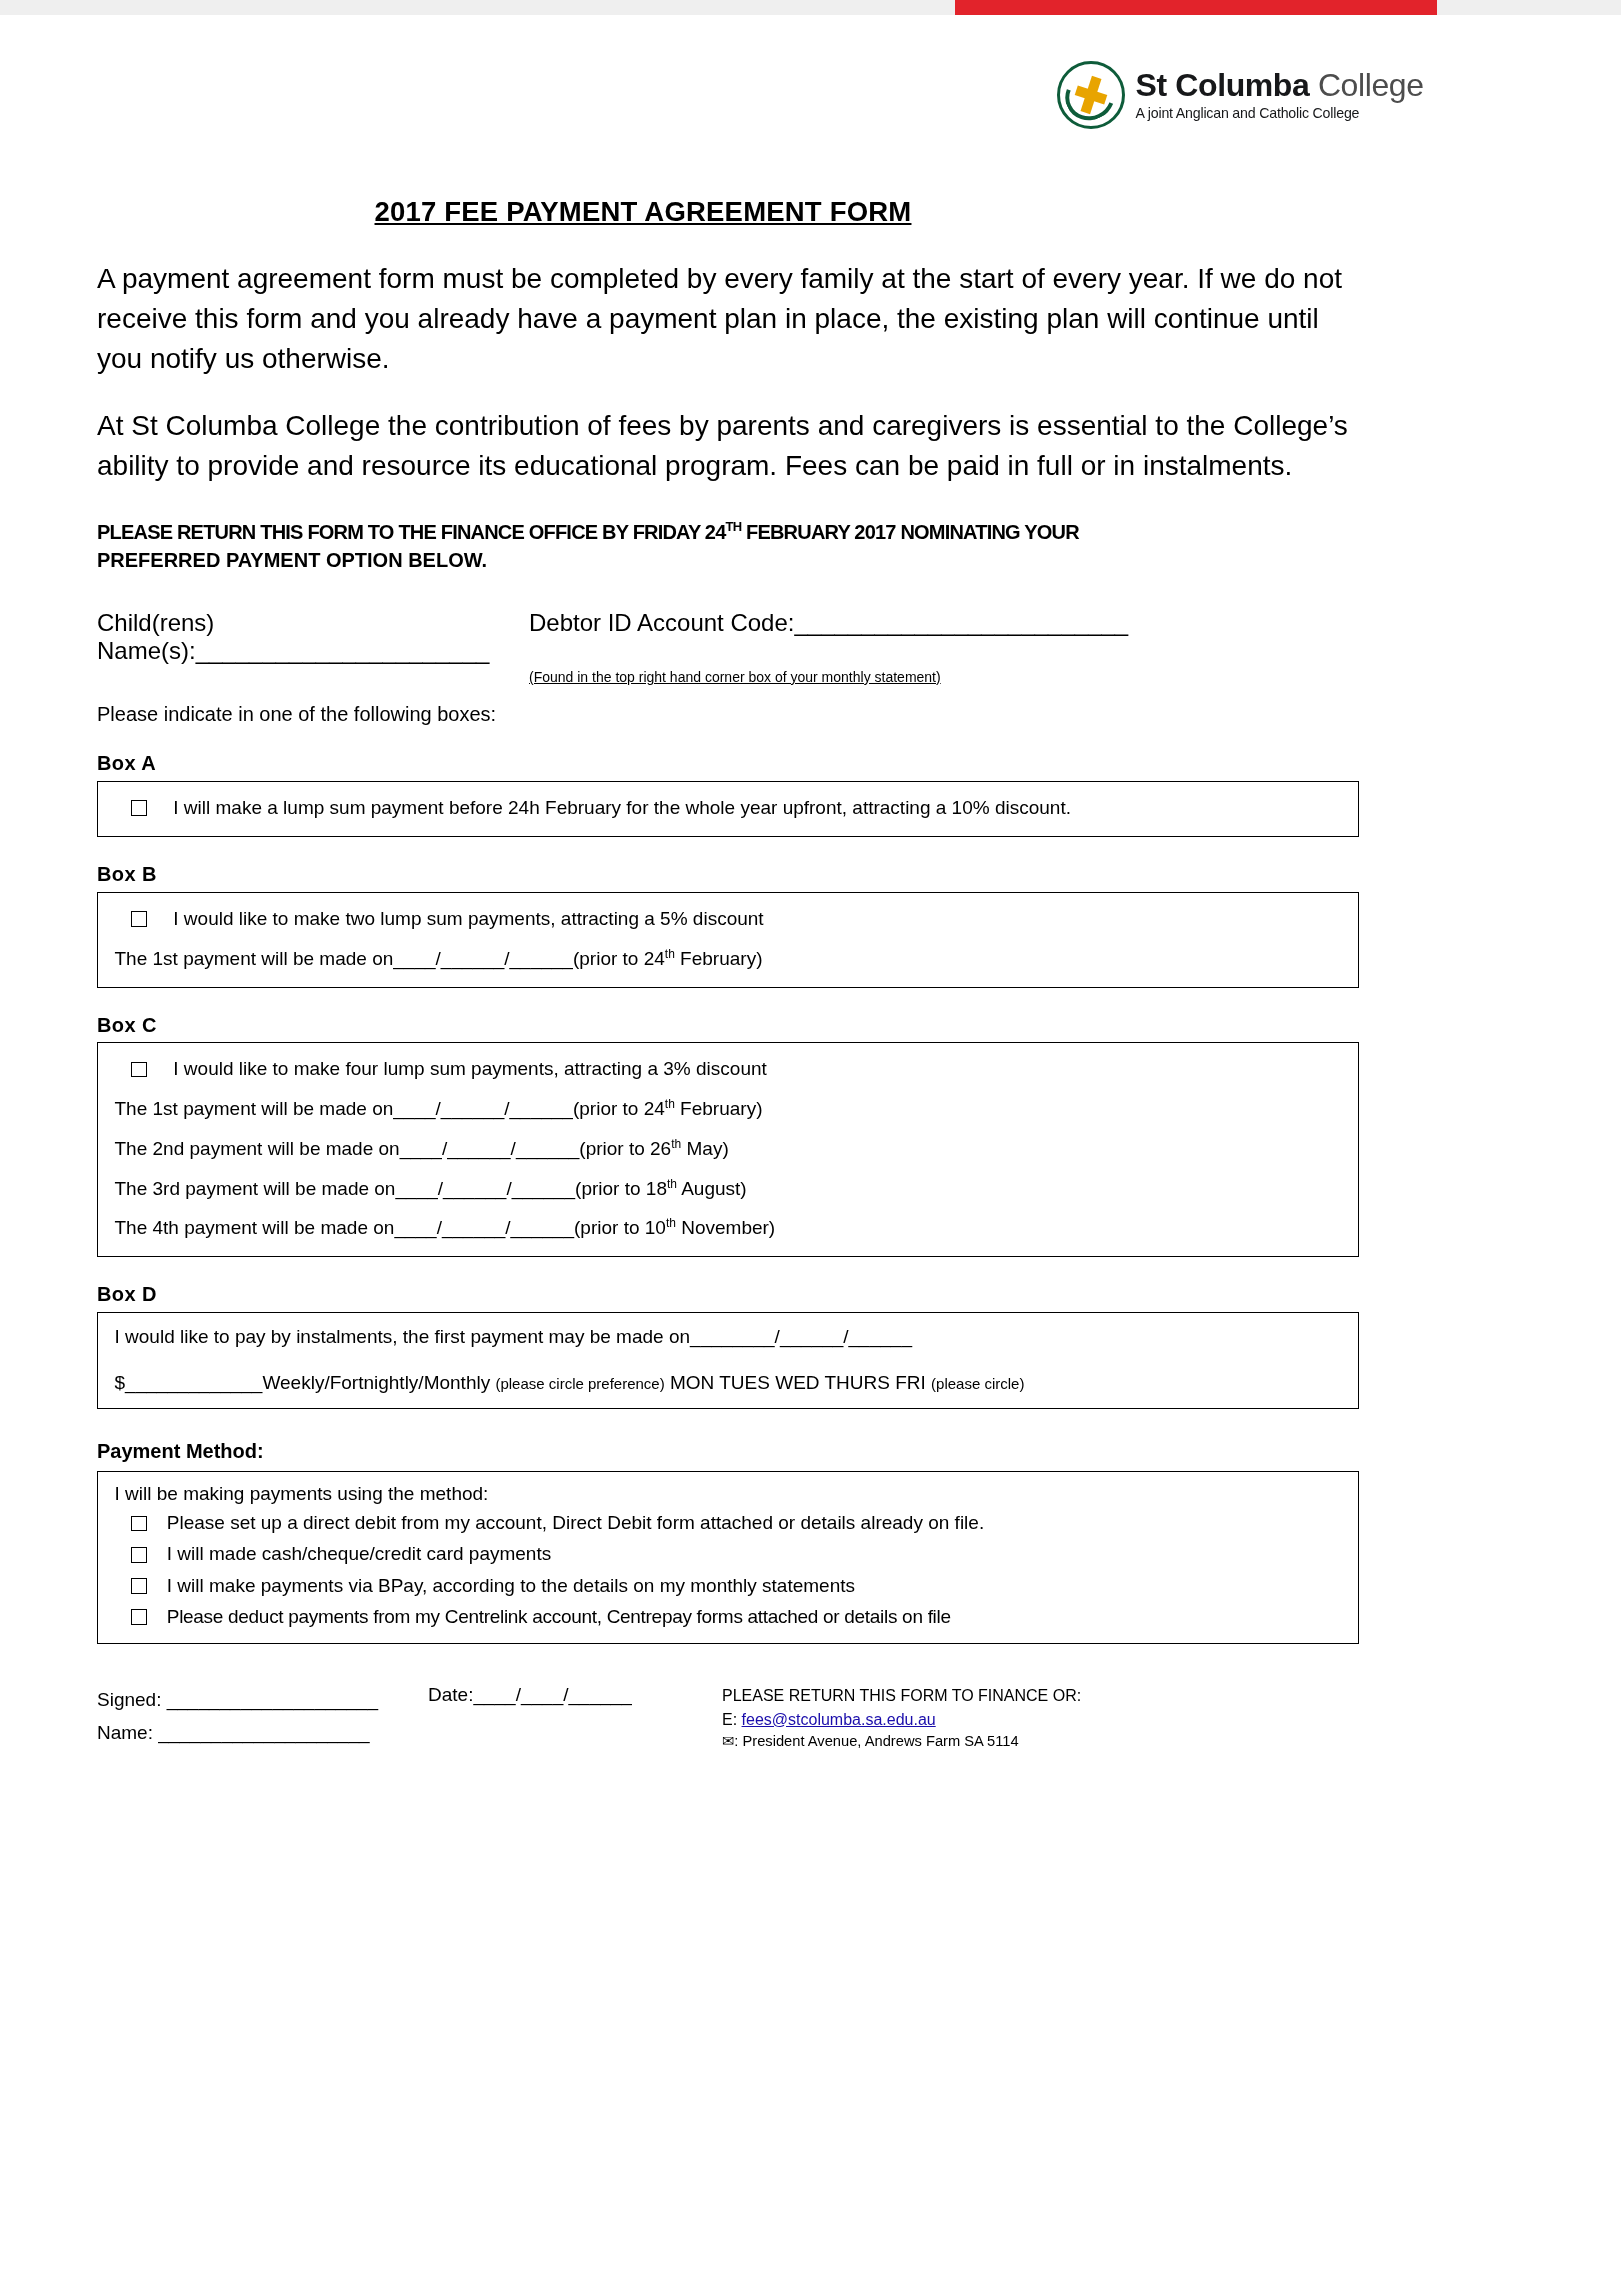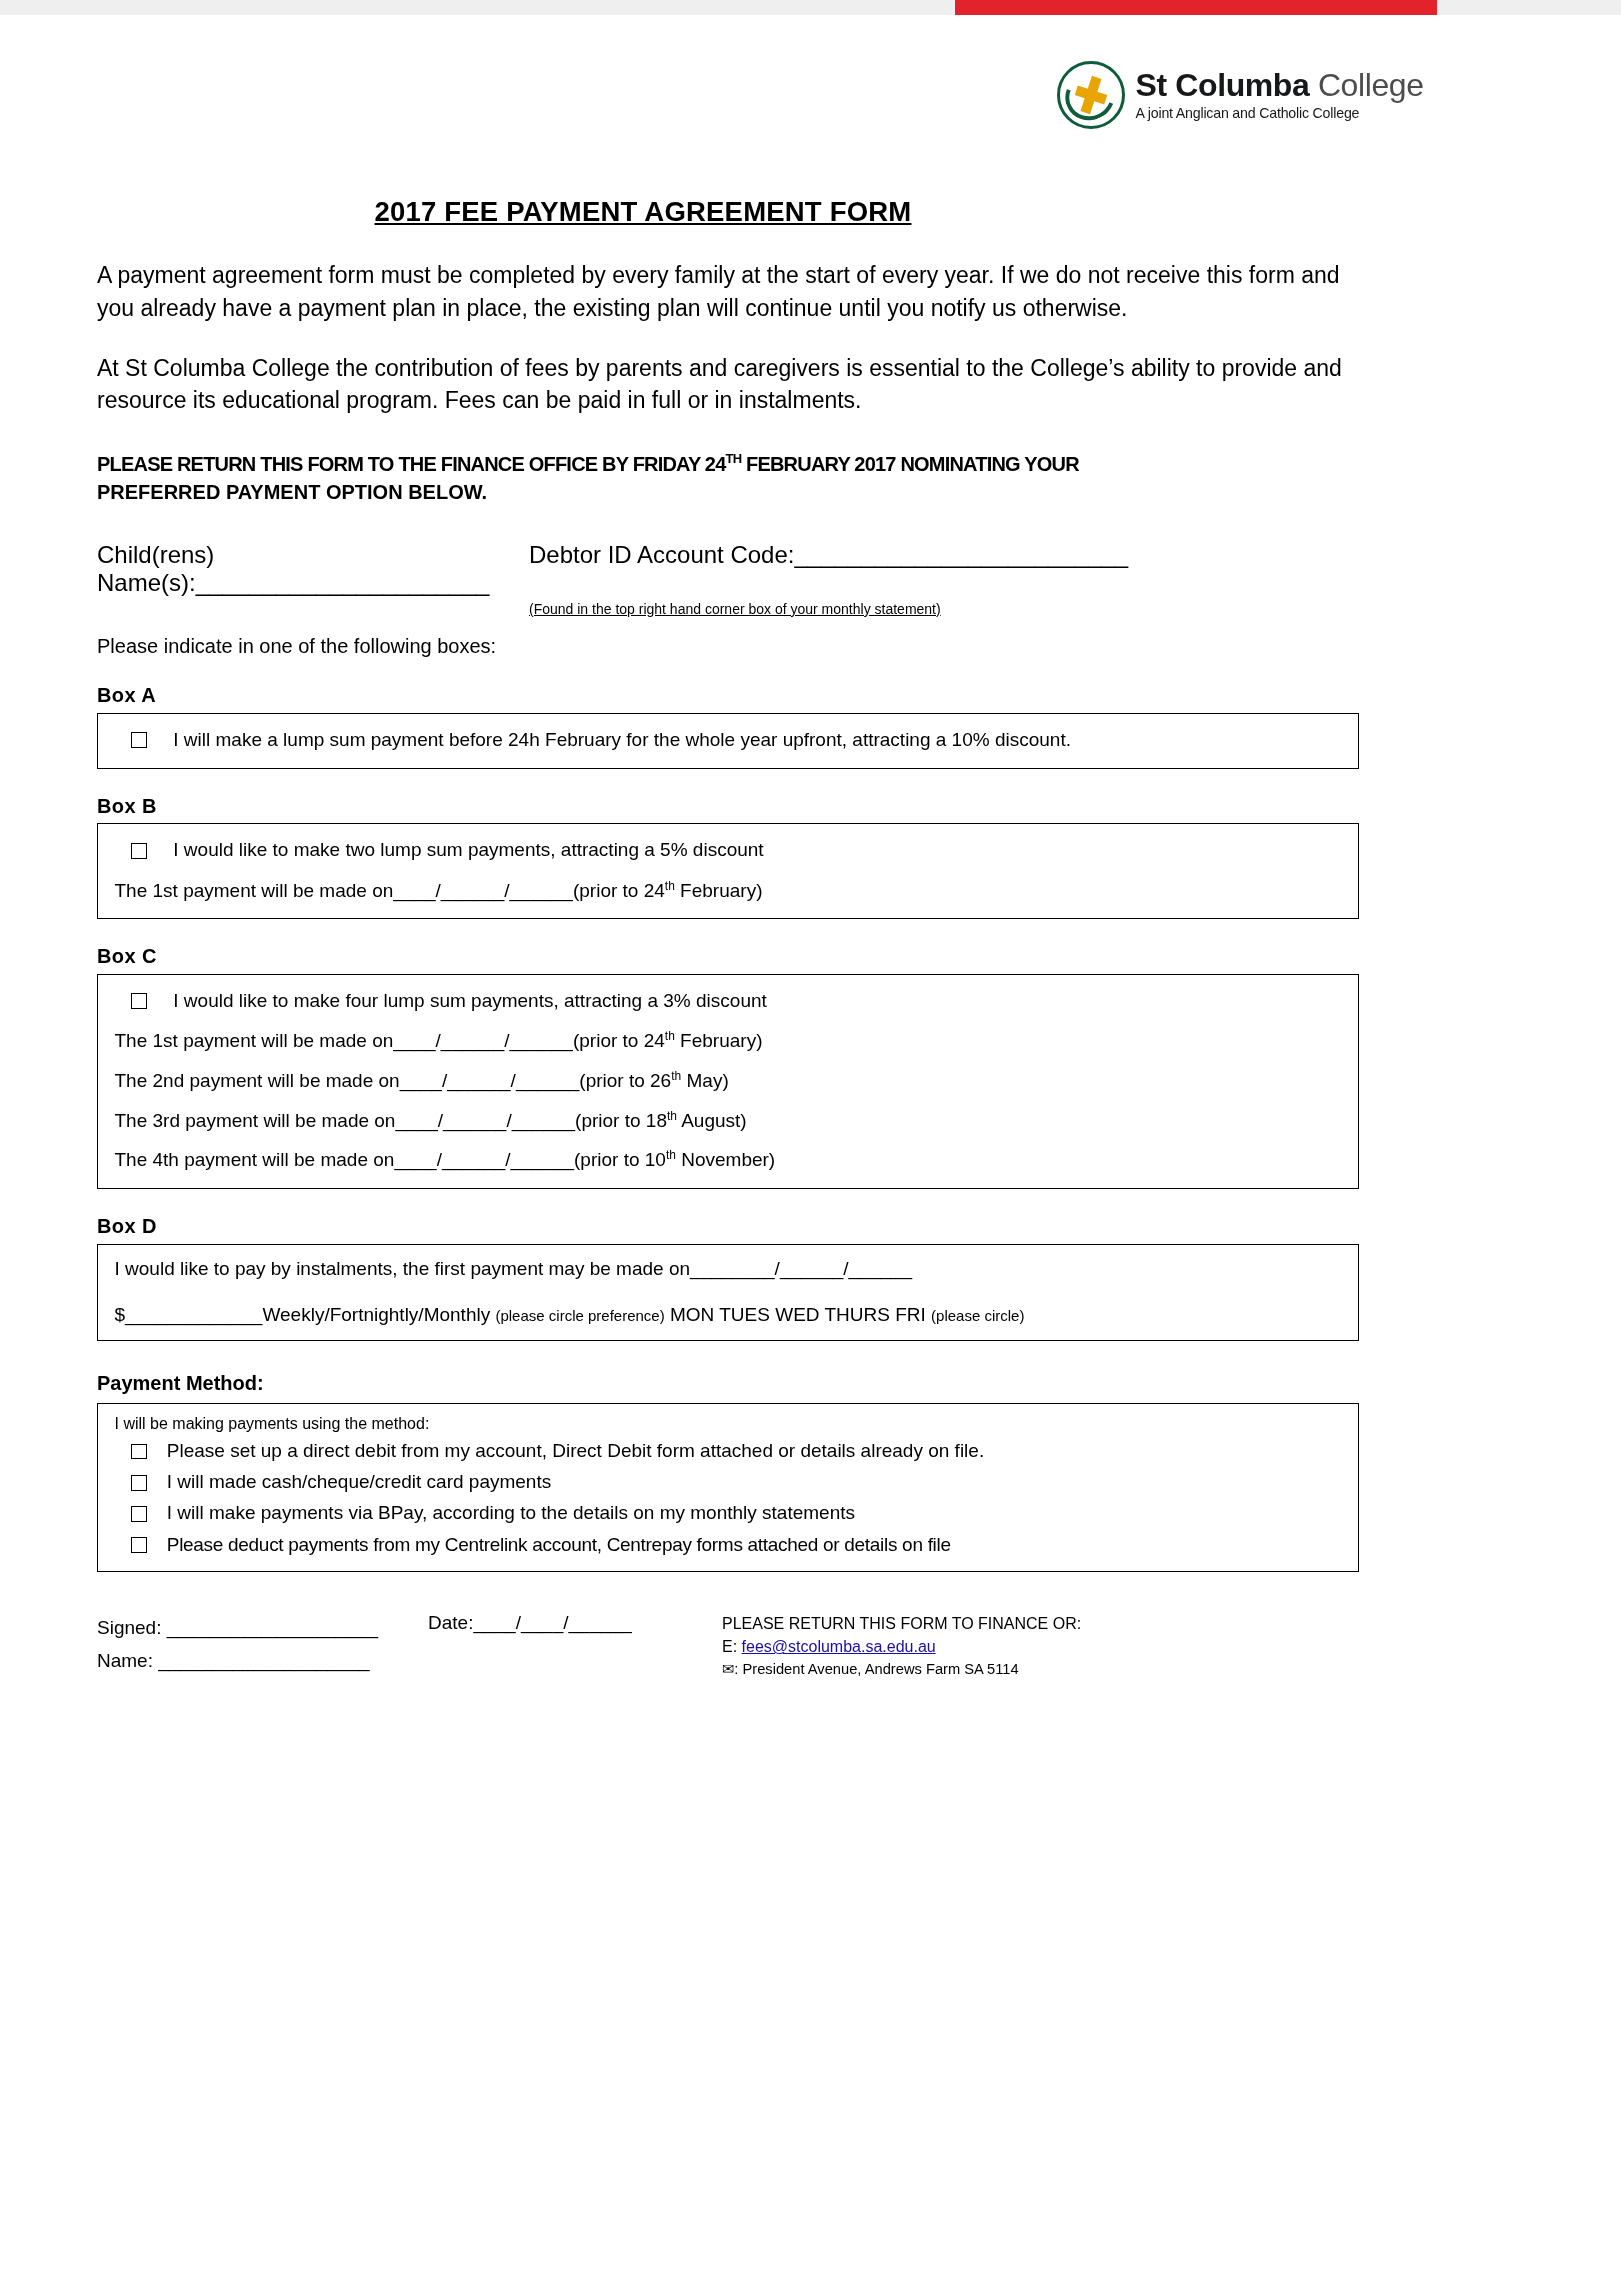--- a/index.html
+++ b/index.html
@@ -112,21 +112,21 @@
     font-weight: bold;
     text-decoration: underline;
     margin: 134px 0 0 0;
     letter-spacing: 0.2px;
     padding-right: 156px;
   }
 
   
   .content { padding: 0 83px 0 97px; }
   p.para {
-    font-size: 23px;
+    font-size: 28px;
     line-height: 1.42;
     margin: 31px 0 0 0;
   }
   p.para.tight { margin-top: 27.5px; }
   .bold-note {
     font-size: 20px;
     font-weight: bold;
     line-height: 1.4;
     margin: 33px 0 0 0;
     letter-spacing: -0.8px;
@@ -189,21 +189,21 @@
   .box-d-line1 { font-size: 19px; }
   .box-d-line2 { font-size: 19px; margin-top: 24px; }
   .small-it { font-size: 15px; }
 
   .pm-title {
     font-size: 20px;
     font-weight: bold;
     margin: 31px 0 7.3px 0;
   }
   .pm-box { border: 1.4px solid #000; padding: 11px 16.5px 13px 16.5px; }
-  .pm-intro { font-size: 16px; margin-bottom: 5.5px; }
+  .pm-intro { font-size: 19px; margin-bottom: 5.5px; }
   .pm-item { display: flex; align-items: flex-start; margin-top: 4.6px; }
   .pm-item .cb { margin: 5.5px 20px 0 16.5px; }
   .pm-item .cbtext { font-size: 19px; }
   .pm-item.tight .cbtext { letter-spacing: -0.3px; }
 
   
   .footer {
     display: flex;
     margin-top: 40px;
     font-size: 19px;

